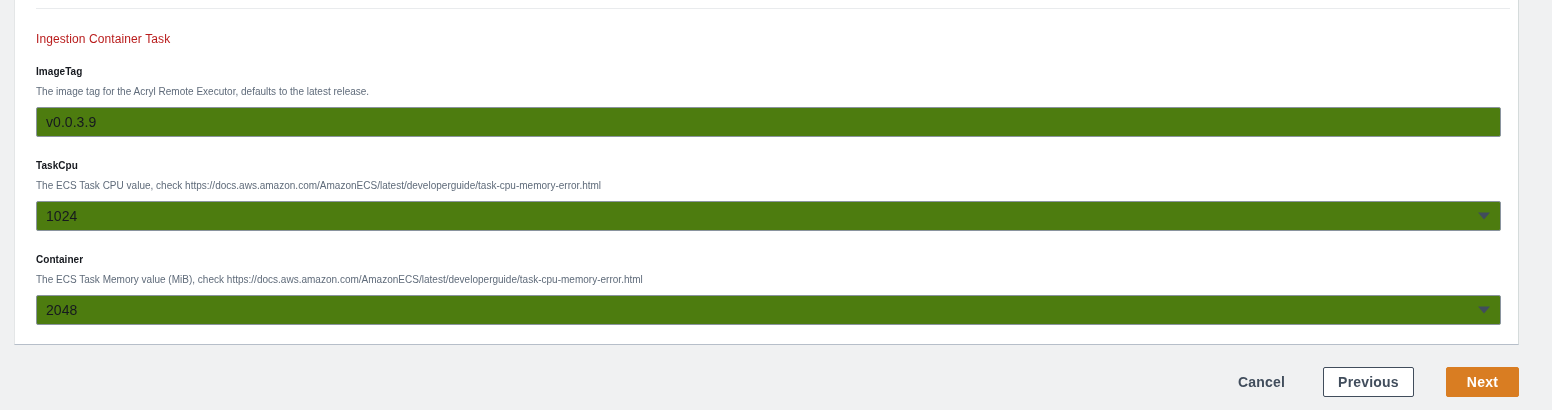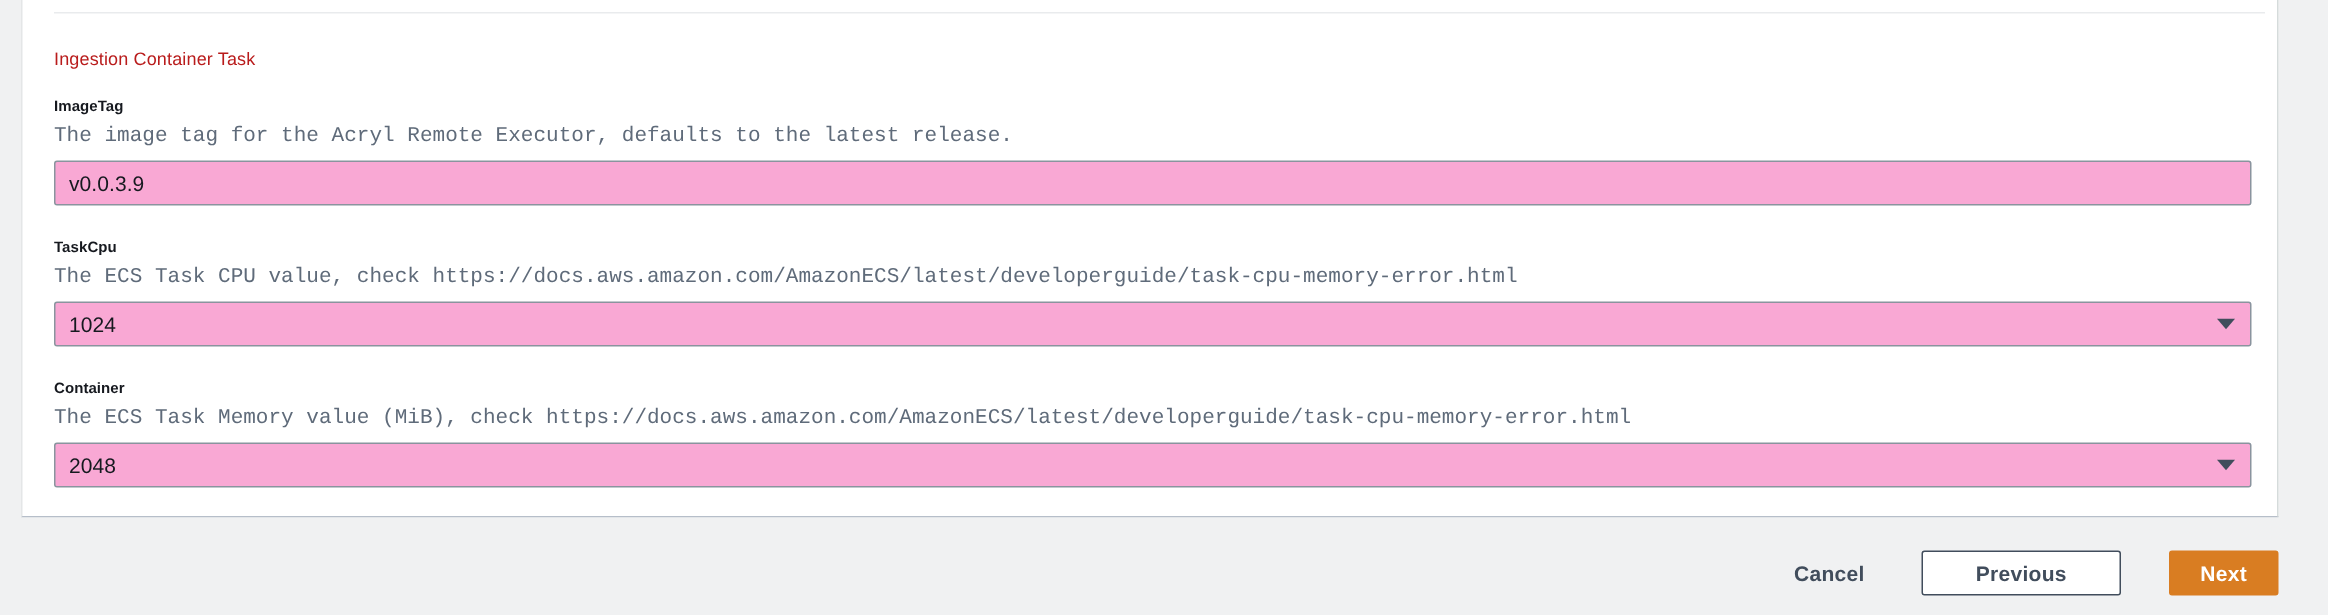--- a/index.html
+++ b/index.html
@@ -65,36 +65,35 @@
   .field-label {
     font-size: 10px;
     line-height: 18px;
     font-weight: 700;
     color: #16191f;
     margin: 0 0 2px 0;
     letter-spacing: 0.05px;
   }
 
   .field-desc {
-    font-size: 14px;
+    font-size: 10px;
     line-height: 17px;
     font-weight: 400;
     color: #5f6b7a;
     margin: 0 0 7px 0;
     white-space: nowrap;
     letter-spacing: 0.01px;
-    font-family: Liberation Mono, monospace;
   }
 
   .control {
     position: relative;
     box-sizing: border-box;
     width: 1465px;
     height: 30px;
-    background: #f9a8d4;
+    background: #4d7c0f;
     border: 1px solid #8a949e;
     border-radius: 2px;
     display: flex;
     align-items: center;
   }
 
   .control .value {
     font-size: 14px;
     line-height: 18px;
     color: #16191f;
@@ -152,21 +151,21 @@
     background: transparent;
     border: none;
     color: #414d5c;
     padding: 0 6px;
   }
 
   .btn-normal {
     background: #ffffff;
     border: 1px solid #414d5c;
     color: #414d5c;
-    padding: 0 35px;
+    padding: 0 14px;
   }
 
   .btn-primary {
     background: #d97d22;
     border: 1px solid #d97d22;
     color: #ffffff;
     padding: 13px 20px;
   }
 </style>
 </head>

